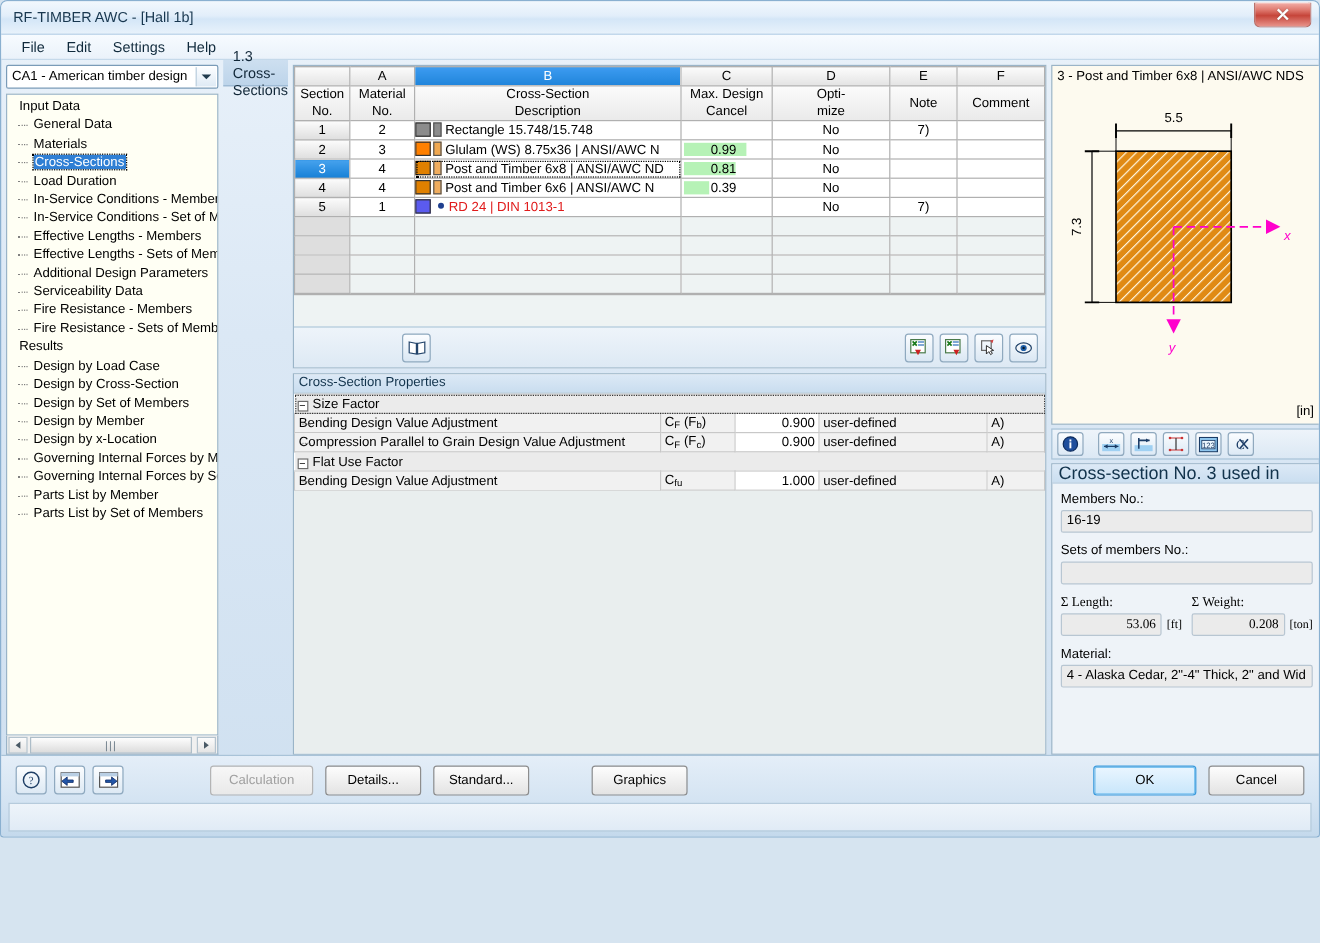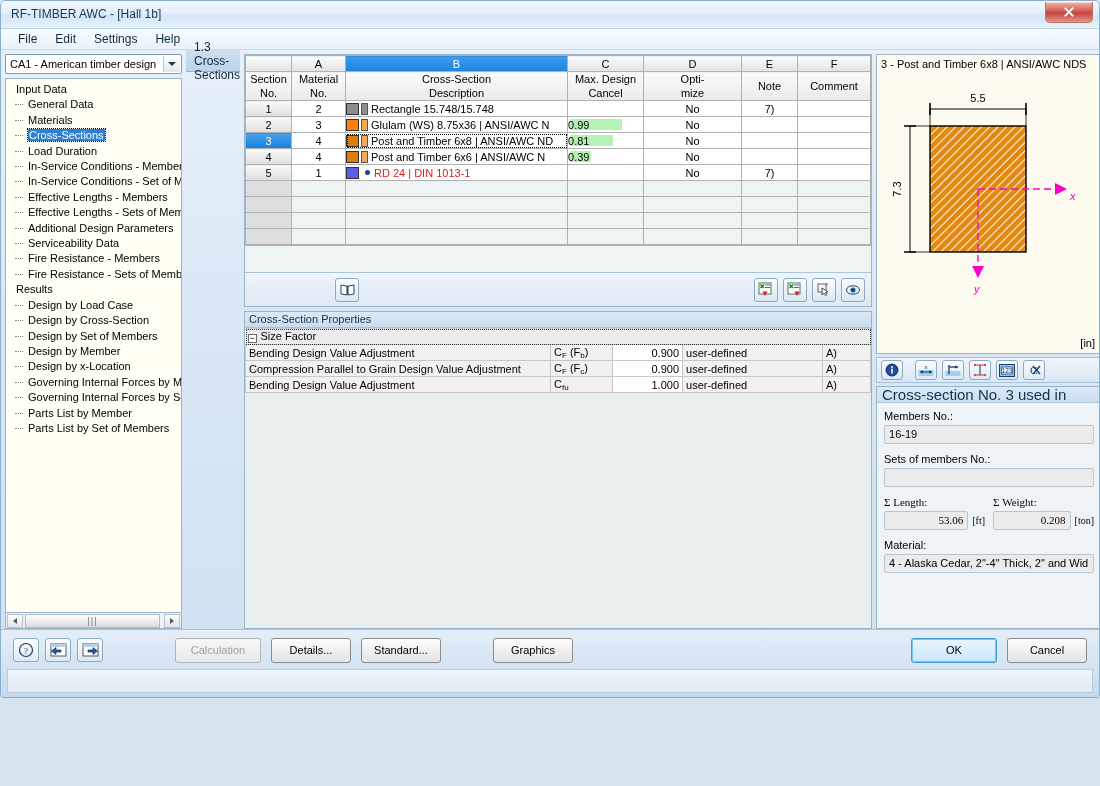--- a/index.html
+++ b/index.html
@@ -215,21 +215,21 @@
   .dotmark {
     display:inline-block;width:5px;height:5px;border-radius:50%;
     background:#1f3f8f;vertical-align:2px;margin-right:4px;margin-left:4px;
   }
   .redtxt { color: #e01b1b; }
   .ratiocell { position: relative; }
   .ratiobar {
     position: absolute; left: 2px; top: 2px; bottom: 2px;
     background: #b6f2b6;
   }
-  .ratioval { position: relative; text-align: left; padding-right: 5px; }
+  .ratioval { position: relative; text-align: center; padding-right: 5px; }
   .emptyrow td { background: #eef3f3; height: 16px; }
   .emptyrow td.rowhdr { background: #dedede; }
   .filler { flex: 1; background: #eef3f3; border-top: 1px solid #b0b0b0; }
 
   .tbar {
     height: 34px;
     background: linear-gradient(180deg,#eef4fa,#dde9f4);
     border-top: 1px solid #a9c3d8;
     display: flex; align-items: center;
     padding: 0 6px;
@@ -684,20 +684,25 @@
               </tr>
               <tr>
                 <td class="lbl-cell">Compression Parallel to Grain Design Value Adjustment</td>
                 <td class="sym-cell">C<sub>F</sub> (F<sub>c</sub>)</td>
                 <td class="val-cell">0.900</td>
                 <td class="ud-cell">user-defined</td>
                 <td class="a-cell">A)</td>
                 <td class="blank-cell"></td>
               </tr>
 
+              <tr class="grouprow">
+                <td class="firstcell" colspan="6">
+                  <span class="expander">−</span><span>Flat Use Factor</span>
+                </td>
+              </tr>
               <tr>
                 <td class="lbl-cell">Bending Design Value Adjustment</td>
                 <td class="sym-cell">C<sub>fu</sub></td>
                 <td class="val-cell">1.000</td>
                 <td class="ud-cell">user-defined</td>
                 <td class="a-cell">A)</td>
                 <td class="blank-cell"></td>
               </tr>
             </tbody>
               </table>

